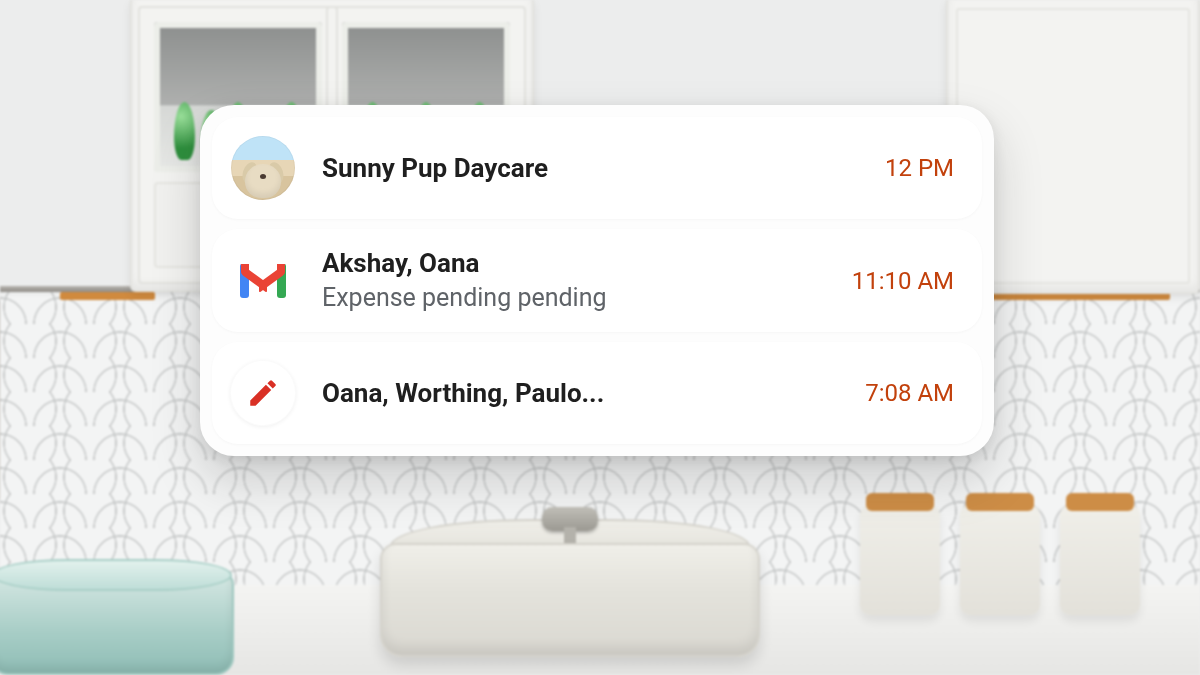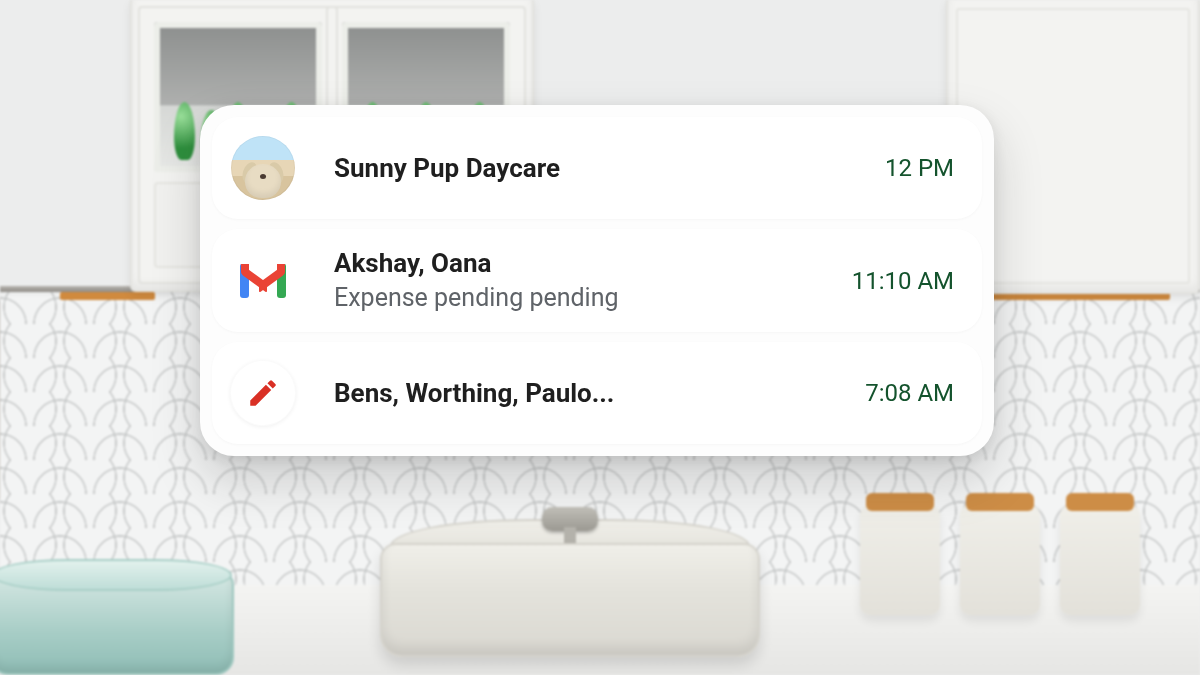--- a/index.html
+++ b/index.html
@@ -56,30 +56,30 @@
   .jar::before{content:"";position:absolute;left:6px;right:6px;top:-12px;height:18px;border-radius:6px;background:#cd8d46;}
   .jar.a{right:260px;} .jar.b{right:160px;} .jar.c{right:60px;}
 
   
   .widget{
     position:absolute;left:200px;top:105px;width:770px;
     background:#fdfdfd;border-radius:34px;padding:12px 12px;
     box-shadow:0 24px 50px rgba(30,30,30,.18),0 4px 14px rgba(30,30,30,.10);
   }
   .row{
-    display:flex;align-items:center;gap:38px;
+    display:flex;align-items:center;gap:26px;
     padding:18px 28px 18px 18px;border-radius:26px;background:#fff;
     box-shadow:0 1px 3px rgba(0,0,0,.03);
   }
   .row + .row{margin-top:10px;}
   .iconSlot{width:66px;height:66px;flex:0 0 66px;display:flex;align-items:center;justify-content:center;}
   .textCol{flex:1 1 auto;min-width:0;}
   .sender{font-size:26px;font-weight:700;color:#1f1f1f;line-height:1.25;}
   .subject{font-size:25px;color:#5f6368;line-height:1.3;margin-top:2px;white-space:nowrap;overflow:hidden;text-overflow:ellipsis;}
-  .time{flex:0 0 auto;font-size:24px;color:#14532d;margin-left:14px;white-space:nowrap;}
+  .time{flex:0 0 auto;font-size:24px;color:#c2410c;margin-left:14px;white-space:nowrap;}
 
   
   .avatar{width:64px;height:64px;border-radius:50%;overflow:hidden;position:relative;
     background:linear-gradient(180deg,#bfe3f7 0 38%,#e7d6b6 38% 62%,#d8c49e 62% 100%);
     box-shadow:0 0 0 1px rgba(0,0,0,.04) inset;}
   .avatar .dog{position:absolute;left:50%;top:44%;transform:translateX(-50%);width:36px;height:34px;border-radius:50% 50% 46% 46%;background:#e8dcc3;box-shadow:inset 0 -4px 6px rgba(0,0,0,.08);}
   .avatar .earL,.avatar .earR{position:absolute;top:40%;width:14px;height:22px;border-radius:50%;background:#d9caa8;}
   .avatar .earL{left:12px;transform:rotate(18deg);} .avatar .earR{right:12px;transform:rotate(-18deg);}
   .avatar .nose{position:absolute;left:50%;top:60%;transform:translateX(-50%);width:6px;height:5px;border-radius:50%;background:#4a3b32;}
 
@@ -200,18 +200,18 @@
     <div class="iconSlot">
       <div class="pencilWrap">
         <div class="pencil">
           <svg viewBox="0 0 24 24" width="34" height="34">
             <path fill="#D93025" d="M3 17.25V21h3.75L17.81 9.94l-3.75-3.75L3 17.25zM20.71 7.04a1 1 0 0 0 0-1.41l-2.34-2.34a1 1 0 0 0-1.41 0l-1.83 1.83 3.75 3.75 1.83-1.83z"></path>
           </svg>
         </div>
       </div>
     </div>
     <div class="textCol">
-      <div class="sender">Bens, Worthing, Paulo...</div>
+      <div class="sender">Oana, Worthing, Paulo...</div>
     </div>
     <div class="time">7:08 AM</div>
   </div>
 
 </div>
 
 </body></html>

